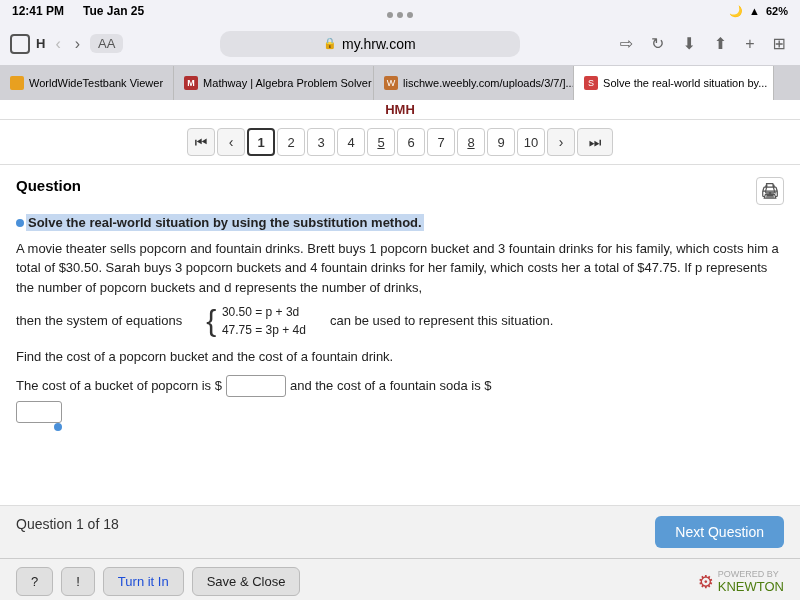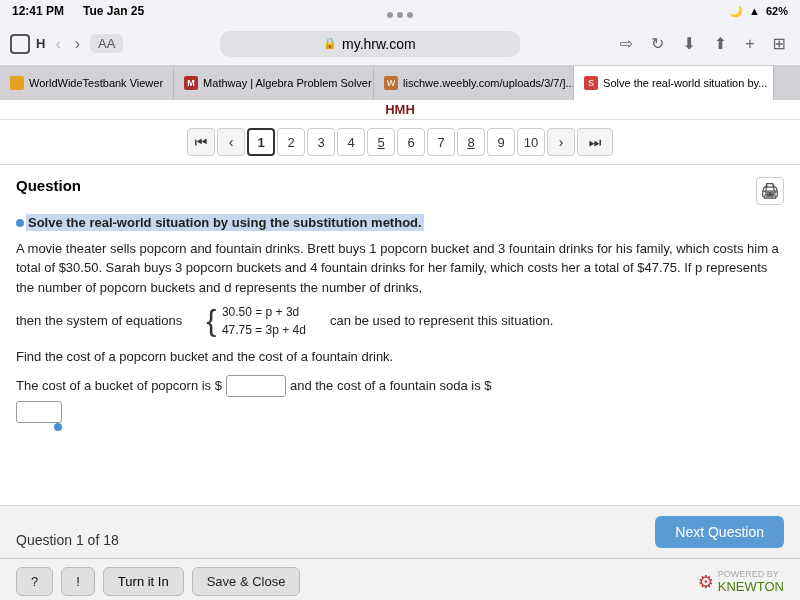--- a/index.html
+++ b/index.html
@@ -205,21 +205,21 @@
       border-radius: 3px;
     }
 
     
     .bottom-status {
       background: #f2f2f2;
       border-top: 1px solid #ddd;
       padding: 10px 16px;
       display: flex;
       justify-content: space-between;
-      align-items: flex-end;
+      align-items: flex-start;
     }
     .next-btn {
       background: #5b9bd5;
       color: #fff;
       border: none;
       border-radius: 6px;
       padding: 8px 20px;
       font-size: 14px;
       cursor: pointer;
       font-weight: 500;
@@ -244,21 +244,21 @@
       cursor: pointer;
       color: #222;
     }
     .turn-in-btn {
       border: 1px solid #bbb;
       background: #e0e0e0;
       border-radius: 6px;
       padding: 6px 14px;
       font-size: 13px;
       cursor: pointer;
-      color: #000000;
+      color: #1d4ed8;
     }
     .save-close-btn {
       border: 1px solid #bbb;
       background: #e0e0e0;
       border-radius: 6px;
       padding: 6px 14px;
       font-size: 13px;
       cursor: pointer;
       color: #222;
     }

